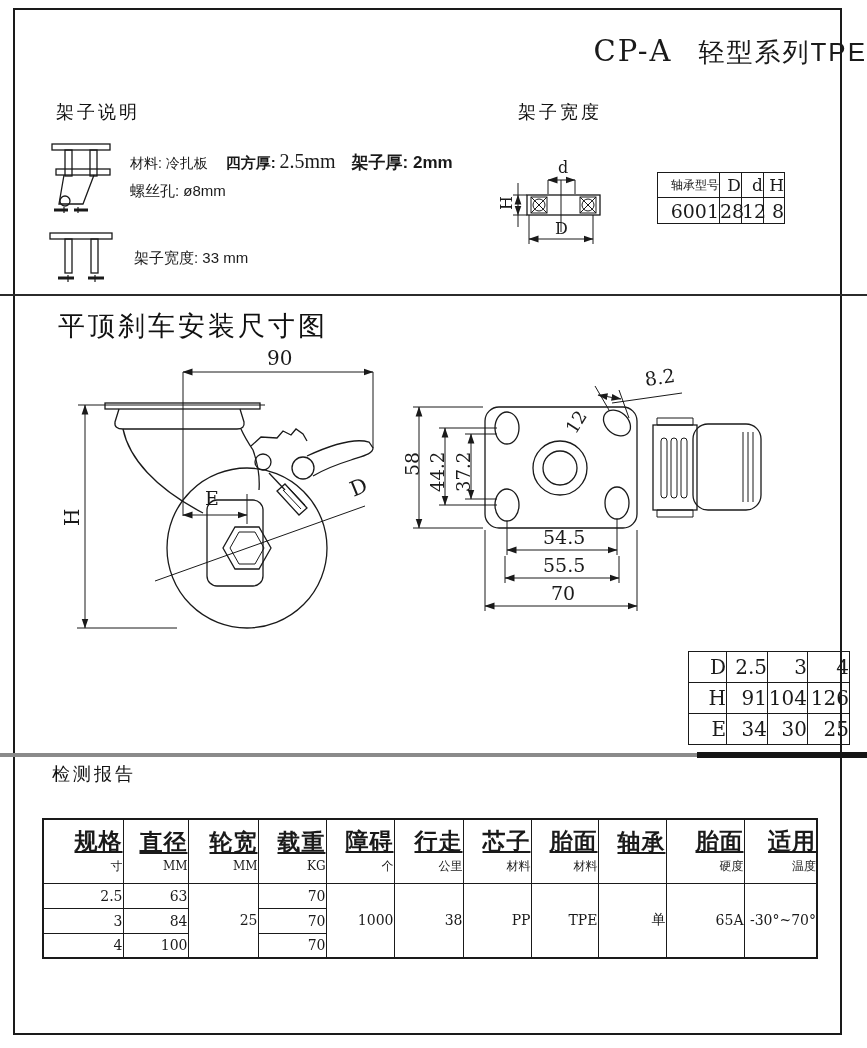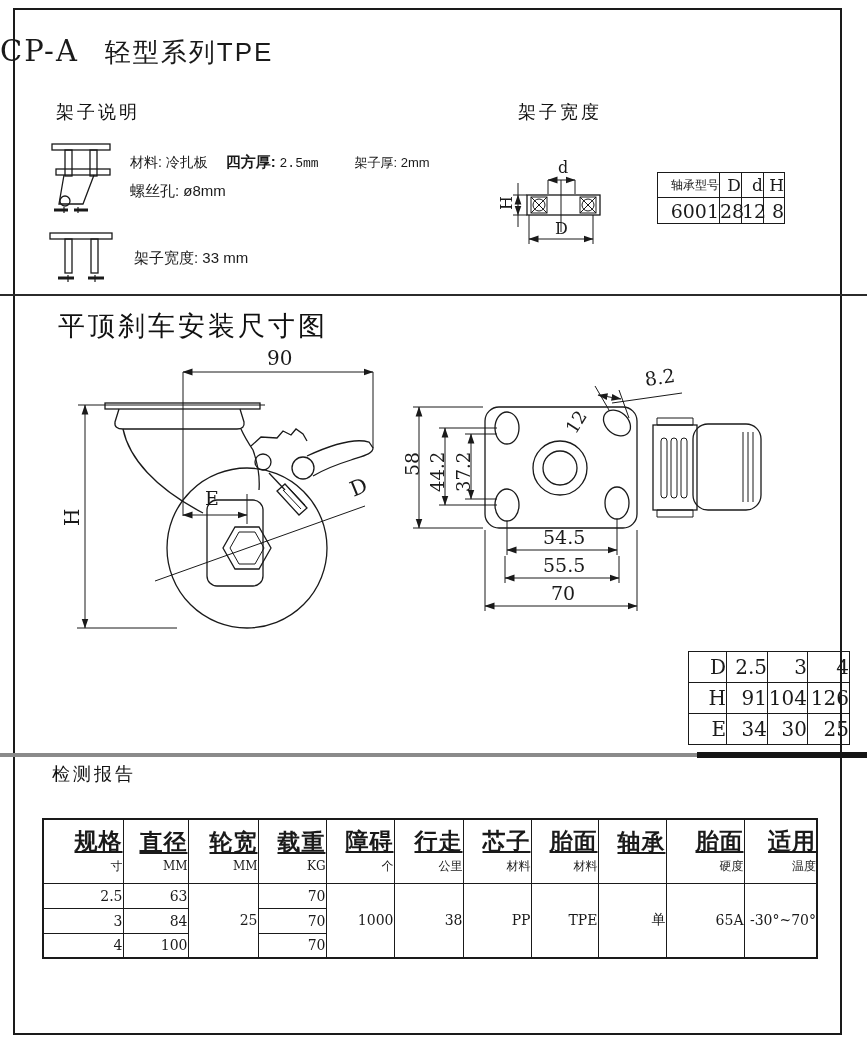--- a/index.html
+++ b/index.html
@@ -7,33 +7,33 @@
   .page {
     position:relative; width:867px; height:1048px; background:#ffffff;
     font-family:"Liberation Sans", sans-serif; color:#1a1a1a; overflow:hidden;
     margin:0 auto;
   }
   .border-rect { position:absolute; left:13px; top:8px; width:829px; height:1027px;
     border:2px solid #1a1a1a; }
   .abs { position:absolute; }
   .cad { font-family:"DejaVu Serif", serif; }
   .heading { font-size:18px; letter-spacing:3px; color:#111; }
-  .title { width:100%; text-align:left; top:34px; left:0; font-size:26px; }
+  .title { width:100%; text-align:right; top:34px; left:0; font-size:26px; }
   .title .code { font-family:"DejaVu Serif", serif; font-size:29px; letter-spacing:2px; margin-right:26px; }
   .title .series { letter-spacing:2px; }
 
   .divider1 { left:0; top:294px; width:867px; height:2px; background:#2b2b2b; }
   .divider2 { left:0; top:753px; width:867px; height:4px; background:#8a8a8a; }
   .divider2b { left:697px; top:752px; width:170px; height:6px; background:#151515; }
 
   .frame-row { position:absolute; display:flex; align-items:center; }
   .frame-row .txt { margin-left:18px; font-size:14px; white-space:nowrap; }
   .frame-row .b { font-weight:bold; font-size:15px; }
-  .frame-row .cadv { font-family:Liberation Mono, monospace; font-size:13px; }
-  .frame-row .small { font-size:13px; margin-left:32px; }
+  .frame-row .cadv { font-family:Liberation Serif, serif; font-size:20px; }
+  .frame-row .small { font-size:17px; margin-left:12px;font-weight:bold; }
 
   table { border-collapse:collapse; table-layout:fixed; }
   th, td { border:1.4px solid #1a1a1a; text-align:right; vertical-align:middle; padding:0; }
 
   .bearing-table { position:absolute; left:657px; top:172px; width:127px; }
   .bearing-table th { font-weight:normal; height:25px; }
   .bearing-table .model-h { font-size:12px; }
   .bearing-table .dh { font-family:"DejaVu Serif", serif; font-size:17px; }
   .bearing-table td { font-family:"DejaVu Serif", serif; font-size:19px; height:26px; }
 

